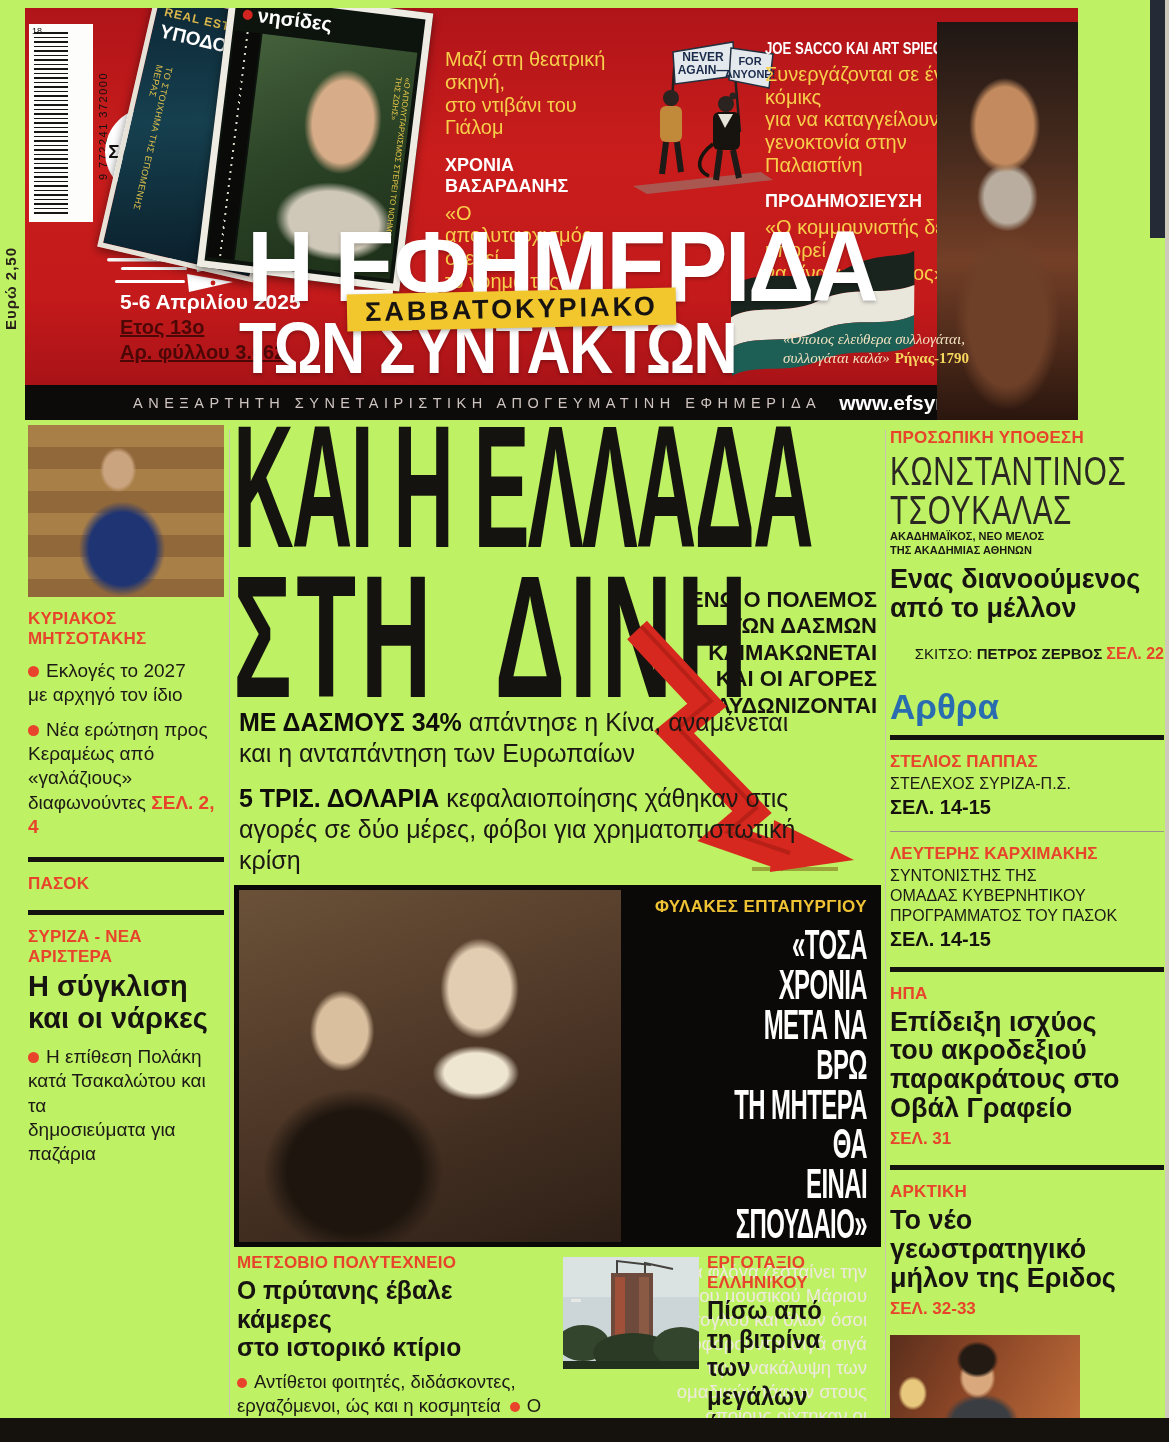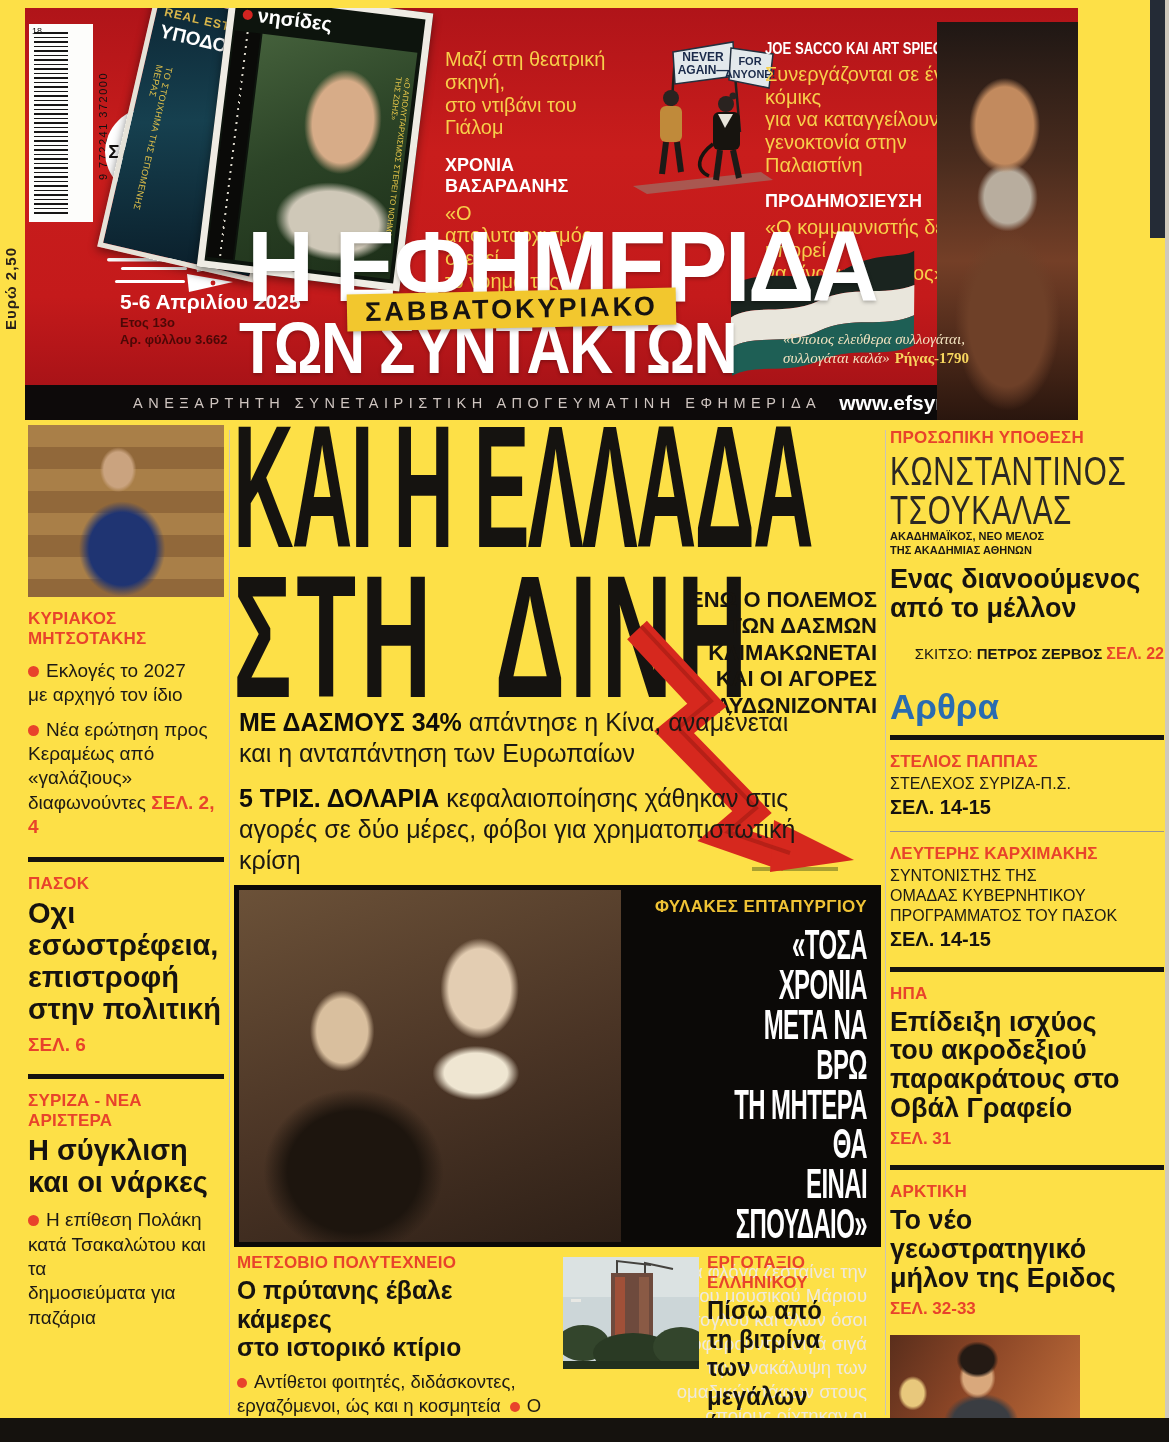--- a/index.html
+++ b/index.html
@@ -1,16 +1,16 @@
 <!DOCTYPE html>
 <html><head>
 <meta charset="utf-8">
 <style>
   html,body{margin:0;padding:0;background:#9a9488;}
-  .page{position:relative;width:1169px;height:1442px;background:#fde047;overflow:hidden;
+  .page{position:relative;width:1169px;height:1442px;background:#bef264;overflow:hidden;
         font-family:"Liberation Sans","DejaVu Sans",sans-serif;color:#1b1814;}
   .pl{white-space:pre-line;}
   .cx{display:inline-block;transform-origin:left top;}
   .cxr{display:inline-block;transform-origin:right top;}
   .pg{color:#e8432b;font-weight:bold;}
   .dot{display:inline-block;width:11px;height:11px;border-radius:50%;background:#e8432b;margin-right:7px;}
   .odot{display:inline-block;width:10px;height:10px;border-radius:50%;background:#f2a233;margin:0 6px;}
   .kick{color:#e8432b;font-weight:bold;font-size:17px;letter-spacing:.2px;}
   .rule-thick{height:5px;background:#151310;}
   .rule-thin{height:1px;background:#9b968c;}
@@ -49,21 +49,21 @@
   .m-teaser .ytxt{color:#f7cf4a;font-size:20px;line-height:1.14;margin-top:4px;}
   .pens{position:absolute;left:82px;top:212px;z-index:2;}
   .mast-title1{position:absolute;left:222px;top:208px;z-index:4;color:#fff;font-weight:bold;font-size:100px;
     letter-spacing:-3px;white-space:nowrap;line-height:1;text-shadow:0 2px 4px rgba(0,0,0,.25);}
   .weekend{position:absolute;left:322px;top:283px;z-index:6;background:#f2c72e;color:#171310;font-weight:bold;
     font-size:27px;letter-spacing:3px;padding:3px 18px;transform:rotate(-1.2deg);box-shadow:0 2px 5px rgba(0,0,0,.3);}
   .mast-title2{position:absolute;left:214px;top:304px;z-index:5;color:#fff;font-weight:bold;font-size:72px;
     letter-spacing:-2px;white-space:nowrap;line-height:1;text-shadow:0 2px 4px rgba(0,0,0,.25);}
   .mast-date{position:absolute;left:95px;top:281px;z-index:3;line-height:1.25;}
   .mast-date .d{color:#fff;font-weight:bold;font-size:21px;}
-  .mast-date .sub{color:rgba(52,5,2,.82);font-weight:bold;font-size:13px;}
+  .mast-date .sub{color:rgba(52,5,2,.82);font-weight:bold;font-size:20px;text-decoration:underline;}
   .flagsvg{position:absolute;left:700px;top:248px;z-index:3;}
   .motto{position:absolute;left:758px;top:322px;z-index:5;width:200px;font-family:"Liberation Serif","DejaVu Serif",serif;
     font-style:italic;color:#f3e3c0;font-size:15px;line-height:1.25;}
   .motto .auth{font-style:normal;font-weight:bold;color:#f7d65e;margin-left:5px;}
   .mast-bar{position:absolute;left:0;right:0;top:377px;height:35px;background:#0d0a0a;z-index:1;
     display:flex;align-items:center;padding-left:108px;}
   .mast-bar .tag{color:#cfc5c0;font-size:14.5px;letter-spacing:5.5px;}
   .mast-bar .site{color:#fff;font-weight:bold;font-size:21px;margin-left:18px;letter-spacing:0;}
   .oldman{position:absolute;left:912px;top:14px;width:141px;height:398px;z-index:4;
     background:radial-gradient(ellipse 52px 70px at 48% 26%,#c28a5e 0 55%,rgba(0,0,0,0) 68%),
@@ -264,23 +264,20 @@
     <div class="kick" style="margin-top:12px;">ΚΥΡΙΑΚΟΣ ΜΗΤΣΟΤΑΚΗΣ</div>
     <p class="lbul"><span class="dot"></span><span class="pl">Εκλογές το 2027
 με αρχηγό τον ίδιο</span></p>
     <p class="lbul"><span class="dot"></span><span class="pl">Νέα ερώτηση προς
 Κεραμέως από «γαλάζιους»
 διαφωνούντες</span> <span class="pg">ΣΕΛ. 2, 4</span></p>
 
     <div class="rule-thick" style="margin:18px 0 12px;"></div>
 
     <div class="kick">ΠΑΣΟΚ</div>
-    <div class="sec-head"><span class="pl">Οχι εσωστρέφεια,
-επιστροφή
-στην πολιτική</span> <span class="pg" style="font-size:19px;">ΣΕΛ. 6</span></div>
 
     <div class="rule-thick" style="margin:16px 0 12px;"></div>
 
     <div class="kick">ΣΥΡΙΖΑ - ΝΕΑ ΑΡΙΣΤΕΡΑ</div>
     <div class="sec-head pl">Η σύγκλιση
 και οι νάρκες</div>
     <p class="lbul"><span class="dot"></span><span class="pl">Η επίθεση Πολάκη
 κατά Τσακαλώτου και τα
 δημοσιεύματα για παζάρια</span></p>
 

